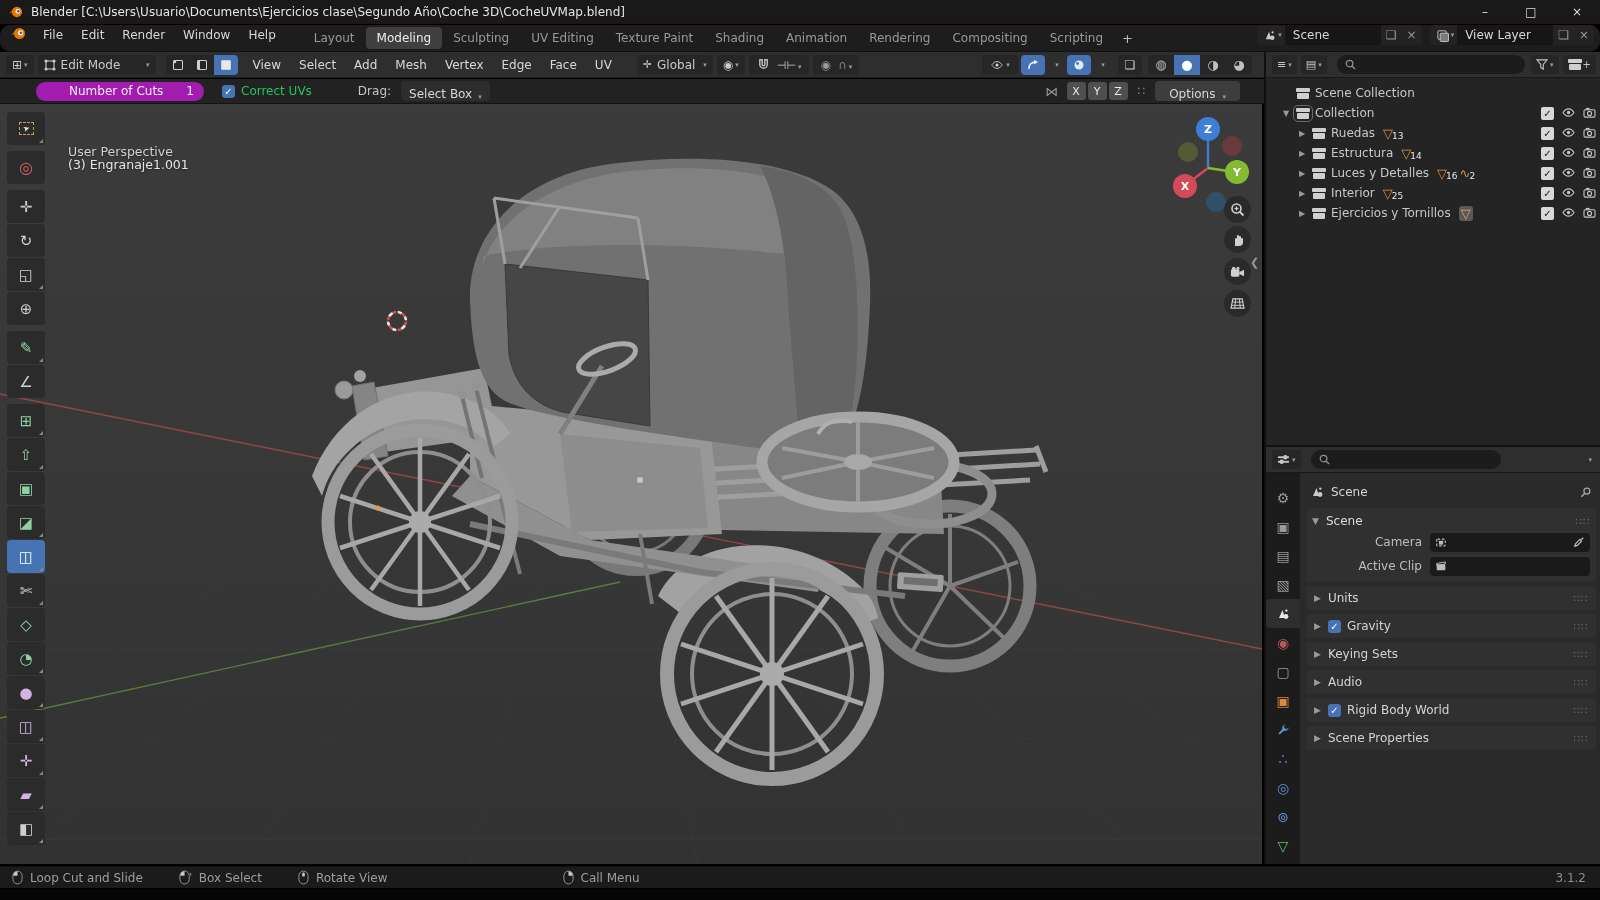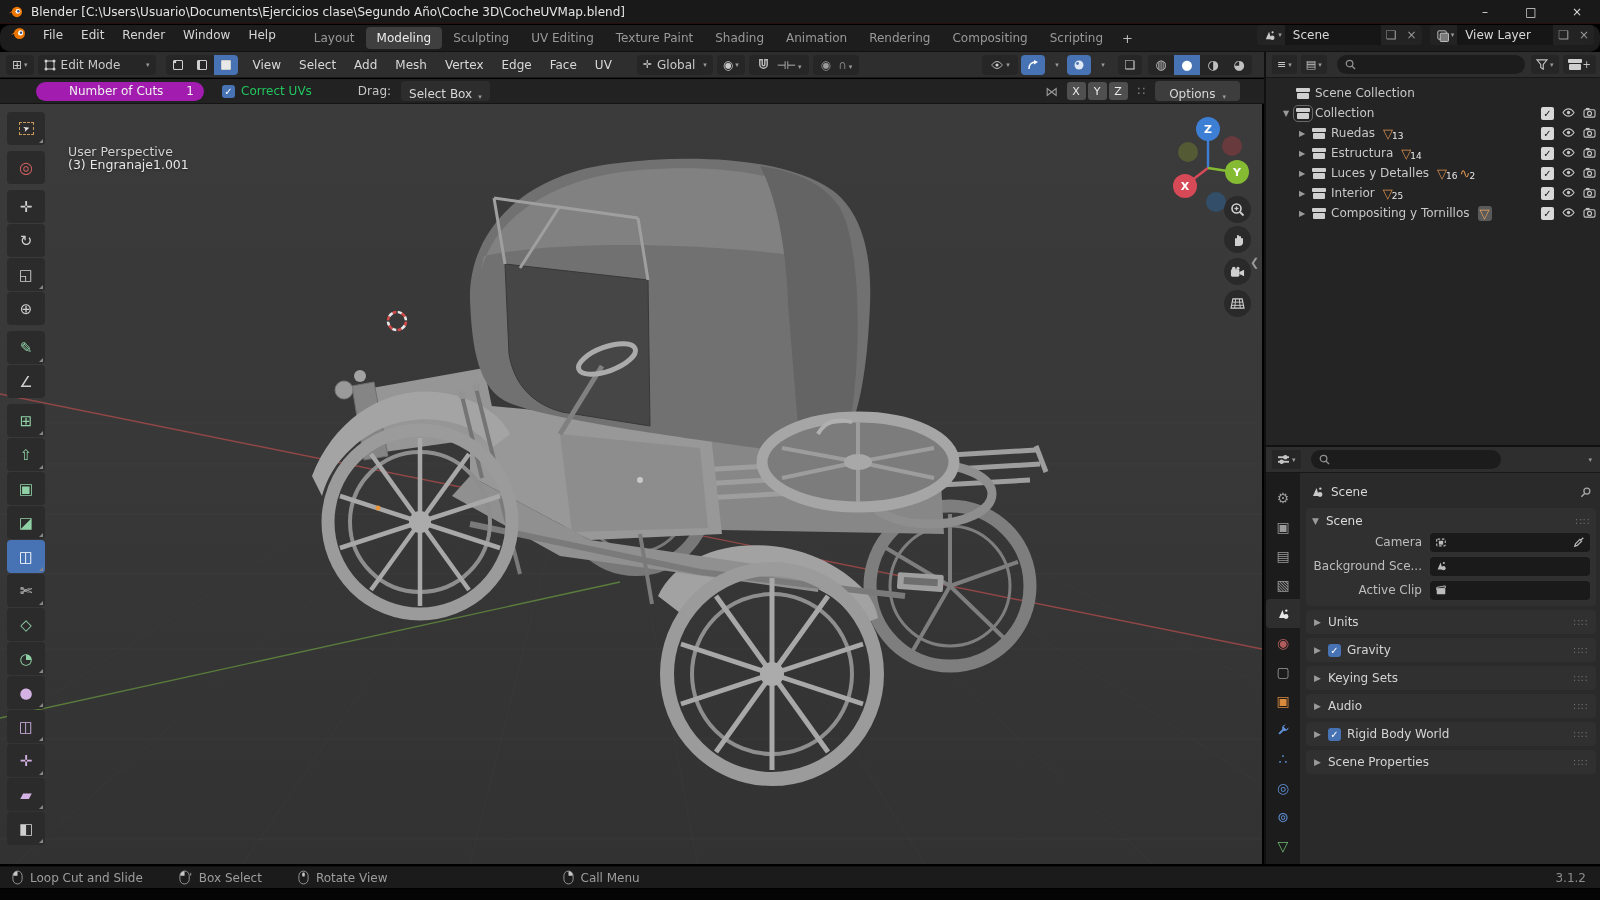--- a/index.html
+++ b/index.html
@@ -762,21 +762,21 @@
               <rect x="3" y="1" width="4" height="2" fill="#c5c5c5"></rect>
             </svg>
           </span>
       </div>
       <div class="orow" style="padding-left:30px;">
         <span class="disc">▶</span>
         <span class="cbox">
             <span class="lid"></span>
             <span class="bod"></span>
           </span>
-        <span class="nm">Compositing y Tornillos</span>
+        <span class="nm">Ejercicios y Tornillos</span>
         <span class="micosel">▽</span>
         <span class="rico">
             <span class="ochk">✓</span>
           <svg width="15" height="11" viewBox="0 0 16 12">
               <path d="M8 2 C4.5 2 2 6 2 6 s2.5 4 6 4 6-4 6-4 -2.5-4-6-4z" fill="none" stroke="#c5c5c5" stroke-width="1.2"></path>
               <circle cx="8" cy="6" r="1.8" fill="#c5c5c5"></circle>
             </svg>
           <svg width="13" height="11" viewBox="0 0 14 12">
               <rect x="1" y="3" width="12" height="8" rx="1.5" fill="none" stroke="#c5c5c5" stroke-width="1.2"></rect>
               <circle cx="7" cy="7" r="2.2" fill="none" stroke="#c5c5c5" stroke-width="1.2"></circle>
@@ -859,30 +859,20 @@
             <svg width="12" height="11" viewBox="0 0 14 12">
                 <rect x="2" y="2" width="10" height="8" rx="1" fill="none" stroke="#bbb" stroke-width="1.3" stroke-dasharray="3 2"></rect>
                 <rect x="4.5" y="4" width="5" height="4.5" fill="#bbb"></rect>
               </svg>
             <svg width="12" height="12" viewBox="0 0 14 14" style="margin-left:auto;">
                 <path d="M12 2 L9 5 M8 4 L3 9 L2 12 L5 11 L10 6 Z" fill="none" stroke="#bbb" stroke-width="1.4"></path>
               </svg>
           </span>
         </div>
         <div class="frow">
-          <span class="flabel">Background Sce...</span>
-          <span class="ffield">
-            <svg width="12" height="12" viewBox="0 0 14 14">
-                <path d="M3 11 L6.5 3 L9 11 Z" fill="#bbb"></path>
-                <circle cx="10" cy="9.5" r="2.4" fill="#bbb"></circle>
-                <circle cx="10.3" cy="3.6" r="1.2" fill="#bbb"></circle>
-              </svg>
-          </span>
-        </div>
-        <div class="frow">
           <span class="flabel">Active Clip</span>
           <span class="ffield">
             <svg width="12" height="12" viewBox="0 0 14 14">
                 <rect x="2" y="5" width="10" height="7" rx="1" fill="#bbb"></rect>
                 <path d="M2 4 L12 2.2 L12 4.6 L2 6.4 Z" fill="none" stroke="#bbb" stroke-width="1.1"></path>
               </svg>
           </span>
         </div>
       </div>
 

